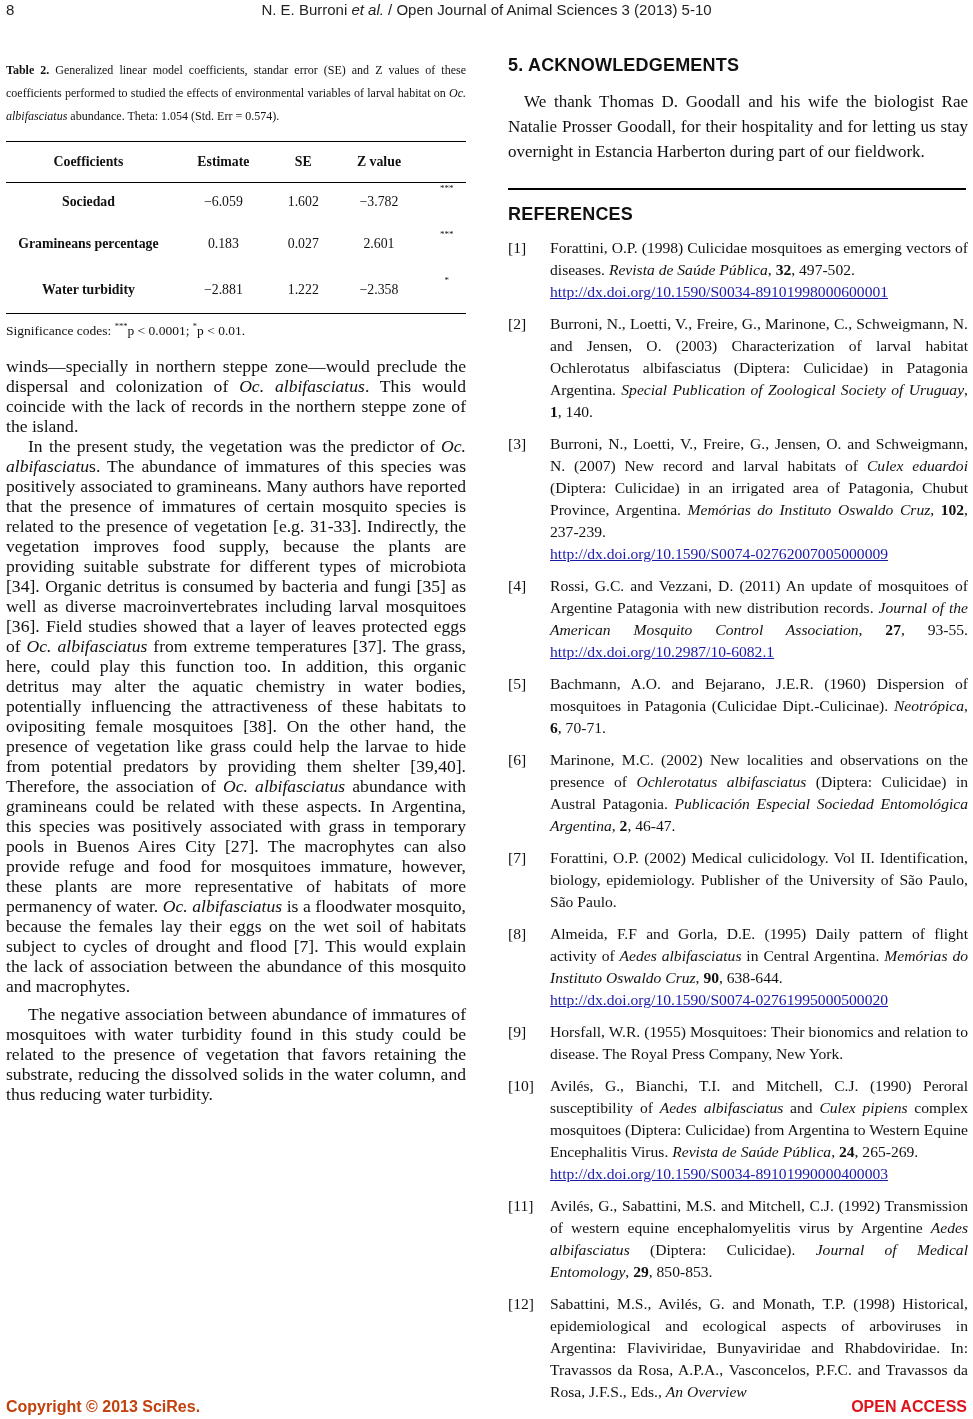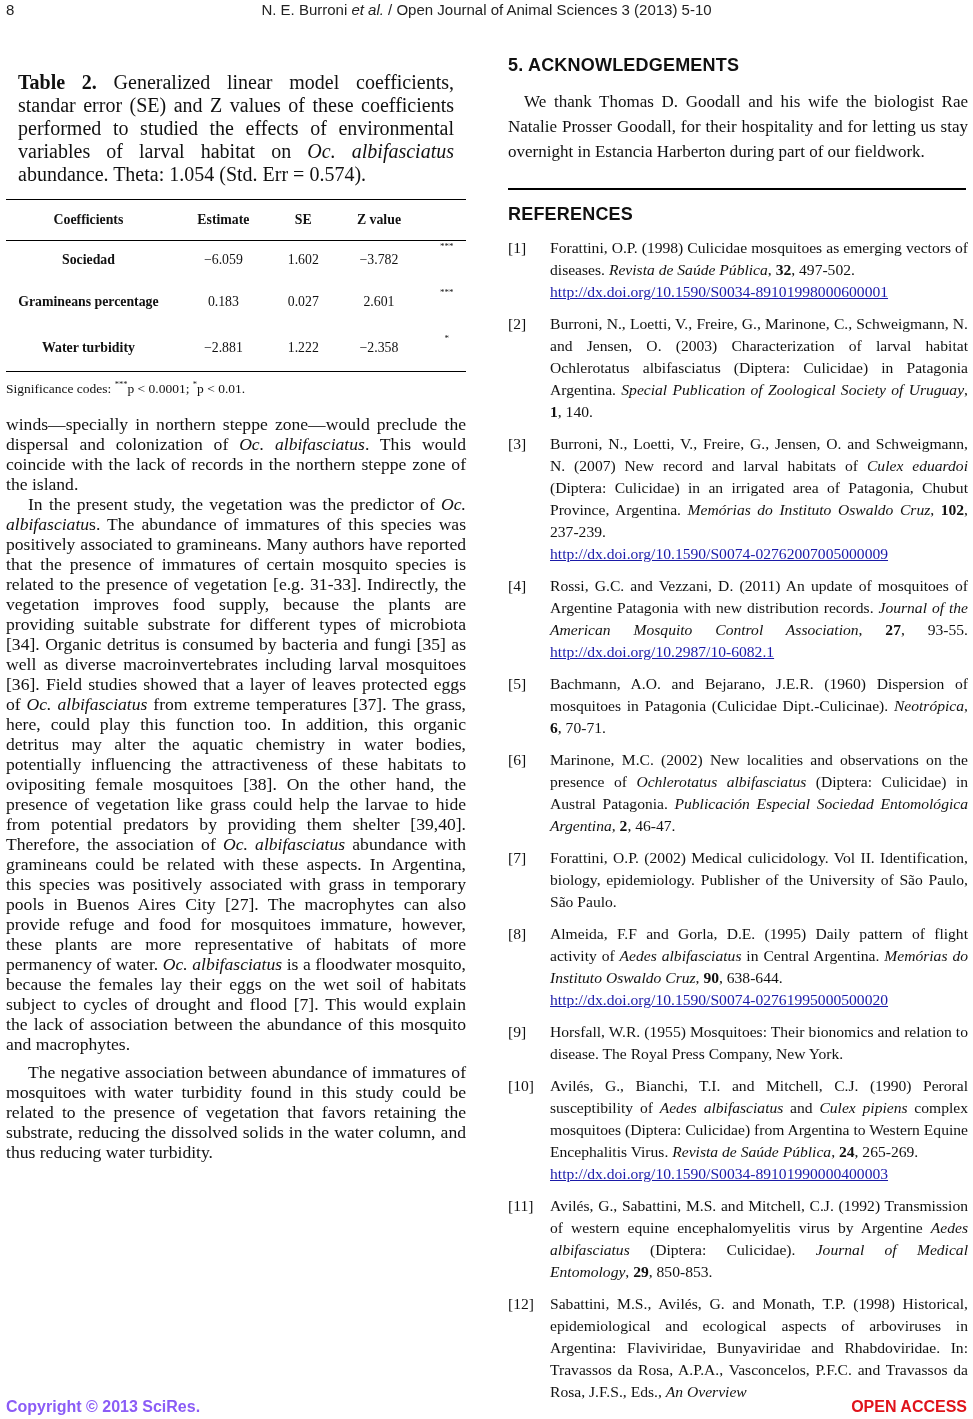--- a/index.html
+++ b/index.html
@@ -3,21 +3,21 @@
 <meta charset="utf-8">
 <style>
   html, body { margin: 0; padding: 0; background: #ffffff; }
   body { width: 973px; height: 1419px; position: relative; overflow: hidden; color: #111; font-family: "Liberation Serif", serif; }
   .header { position: absolute; top: 0; left: 0; width: 973px; height: 24px; font-family: "Liberation Sans", sans-serif; font-size: 15px; color: #222; }
   .header .pageno { position: absolute; left: 6px; top: 1px; }
   .header .running { position: absolute; left: 0; width: 973px; text-align: center; top: 1px; }
   .col-left { position: absolute; left: 6px; top: 59px; width: 460px; }
   .col-right { position: absolute; left: 508px; top: 55px; width: 460px; }
 
-  .caption { font-size: 20px; line-height: 23px; text-align: justify; text-align-last: left; margin: 12px; }
+  .caption { font-size: 12px; line-height: 23px; text-align: justify; text-align-last: left; margin: 0; }
   .caption b { font-weight: bold; }
   table.glm { width: 460px; border-collapse: collapse; margin-top: 13px; font-size: 13.8px; }
   table.glm th { font-weight: bold; padding: 0; height: 40px; border-top: 1.5px solid #000; border-bottom: 1.5px solid #000; text-align: center; }
   table.glm td { text-align: center; height: 38px; padding: 0; }
   table.glm td.name { font-weight: bold; }
   table.glm tr.last td { border-bottom: 1.5px solid #000; }
   table.glm td.sig { font-size: 9px; vertical-align: top; padding-top: 8px; width: 40px; }
   table.glm tr.first td { padding-top: 0; }
   .sigcodes { font-size: 13.5px; margin-top: 7px; }
   .sigcodes sup { font-size: 8.5px; }
@@ -30,21 +30,21 @@
   h2.section { font-family: "Liberation Sans", sans-serif; font-weight: bold; font-size: 18px; margin: 0; letter-spacing: 0.2px; }
   .ack-text { font-size: 17px; line-height: 25px; margin-top: 13px; text-align: justify; }
   .ack-text p { margin: 0; text-indent: 16px; }
   .rule { border-top: 2px solid #000; margin-top: 24px; width: 458px; }
   h2.refs { margin-top: 14px; }
   ol.reflist { list-style: none; margin: 12px 0 0 0; padding: 0; font-size: 15.6px; line-height: 22px; }
   ol.reflist li { position: relative; padding-left: 42px; text-align: justify; margin-bottom: 10px; }
   ol.reflist li .num { position: absolute; left: 0; top: 0; }
   ol.reflist a { color: #1a1aa8; text-decoration: underline; }
   .footer { position: absolute; top: 1398px; left: 0; width: 973px; font-family: "Liberation Sans", sans-serif; font-weight: bold; font-size: 16px; }
-  .footer .copy { position: absolute; left: 6px; color: #8b5cf6; }
+  .footer .copy { position: absolute; left: 6px; color: #c2410c; }
   .footer .oa { position: absolute; right: 6px; color: #e0131b; }
 </style>
 </head>
 <body>
 
 <div class="header">
   <span class="pageno">8</span>
   <span class="running"><span>N. E. Burroni </span><i>et al.</i><span> / Open Journal of Animal Sciences 3 (2013) 5-10</span></span>
 </div>
 

